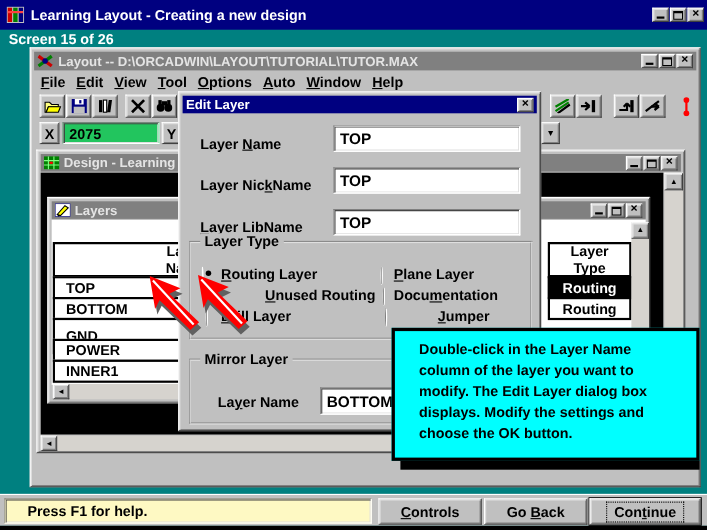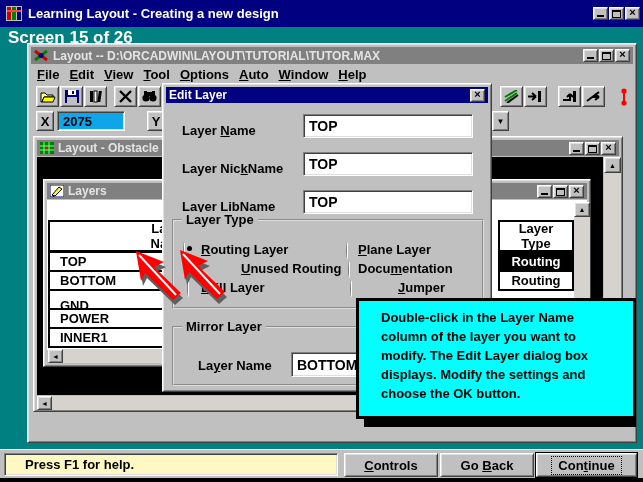--- a/index.html
+++ b/index.html
@@ -63,21 +63,21 @@
       </span>
     <span class="tb-btn raised">
         <span class="glyph-max"></span>
       </span>
     <span class="tb-btn raised">
         <span class="glyph-close">×</span>
       </span>
   </span>
 </div>
 
-<div class="abs" style="left:8px;top:28px;color:#fff;font-size:17px;">Screen 15 of 26</div>
+<div class="abs" style="left:8px;top:28px;color:#fff;font-size:13px;">Screen 15 of 26</div>
 
 <div class="abs raised" style="left:27px;top:43px;width:610px;height:400px;">
   <div class="abs titlebar inactive" style="left:3px;top:3px;width:602px;height:17px;">
     <svg width="15" height="13" viewBox="0 0 15 13" style="margin-right:4px;">
       <path d="M1,11 L13,2" stroke="#008000" stroke-width="3" fill="none"></path>
       <path d="M1,2 L13,11" stroke="#cc0000" stroke-width="3" fill="none"></path>
       <circle cx="7" cy="6.5" r="2.5" fill="#000080"></circle>
     </svg>
     <span>Layout -- D:\ORCADWIN\LAYOUT\TUTORIAL\TUTOR.MAX</span>
     <span class="tb-btns">
@@ -168,36 +168,36 @@
       <svg width="10" height="18" viewBox="0 0 10 18">
           <circle cx="5" cy="3" r="2.6" fill="#ff0000"></circle>
           <circle cx="5" cy="15" r="2.6" fill="#ff0000"></circle>
           <path d="M5,4 L5,14" stroke="#ff0000" stroke-width="2"></path>
         </svg>
     </span>
   </div>
 
   <div class="abs" style="left:4px;top:65px;width:600px;height:26px;color:#000;">
     <span class="abs raised btn95" style="left:4px;top:2px;width:18px;height:20px;">X</span>
-    <span class="abs sunken field" style="left:25px;top:2px;width:68px;height:20px;background:#0ea5e9;font-size:13px;">2075</span>
+    <span class="abs sunken field" style="left:25px;top:2px;width:88px;height:20px;background:#22c55e;font-size:13px;">2075</span>
     <span class="abs raised btn95" style="left:115px;top:2px;width:18px;height:20px;">Y</span>
     <span class="abs sunken field" style="left:136px;top:2px;width:60px;height:20px;background:#c0c0c0;font-size:13px;">4</span>
   </div>
 
   <span class="abs raised sb-btn" style="left:464px;top:67px;width:17px;height:20px;font-size:8px;">▼</span>
 </div>
 
 <div class="abs raised" style="left:33px;top:136px;width:590px;height:276px;">
   <div class="abs titlebar inactive" style="left:3px;top:3px;width:582px;height:16px;">
     <svg width="14" height="12" viewBox="0 0 14 12" style="margin-right:4px;">
         <rect x="0" y="0" width="14" height="12" fill="#008000"></rect>
         <path d="M0,4 H14 M0,8 H14 M4,0 V12 M9,0 V12" stroke="#80ff80" stroke-width="1"></path>
         <rect x="5" y="5" width="3" height="2" fill="#ff0000"></rect>
       </svg>
-    <span>Layout - Obstacle</span>
+    <span>Design - Learning</span>
     <span class="tb-btns">
       <span class="tb-btn raised">
           <span class="glyph-min"></span>
         </span>
       <span class="tb-btn raised">
           <span class="glyph-max"></span>
         </span>
       <span class="tb-btn raised">
           <span class="glyph-close">×</span>
         </span>

